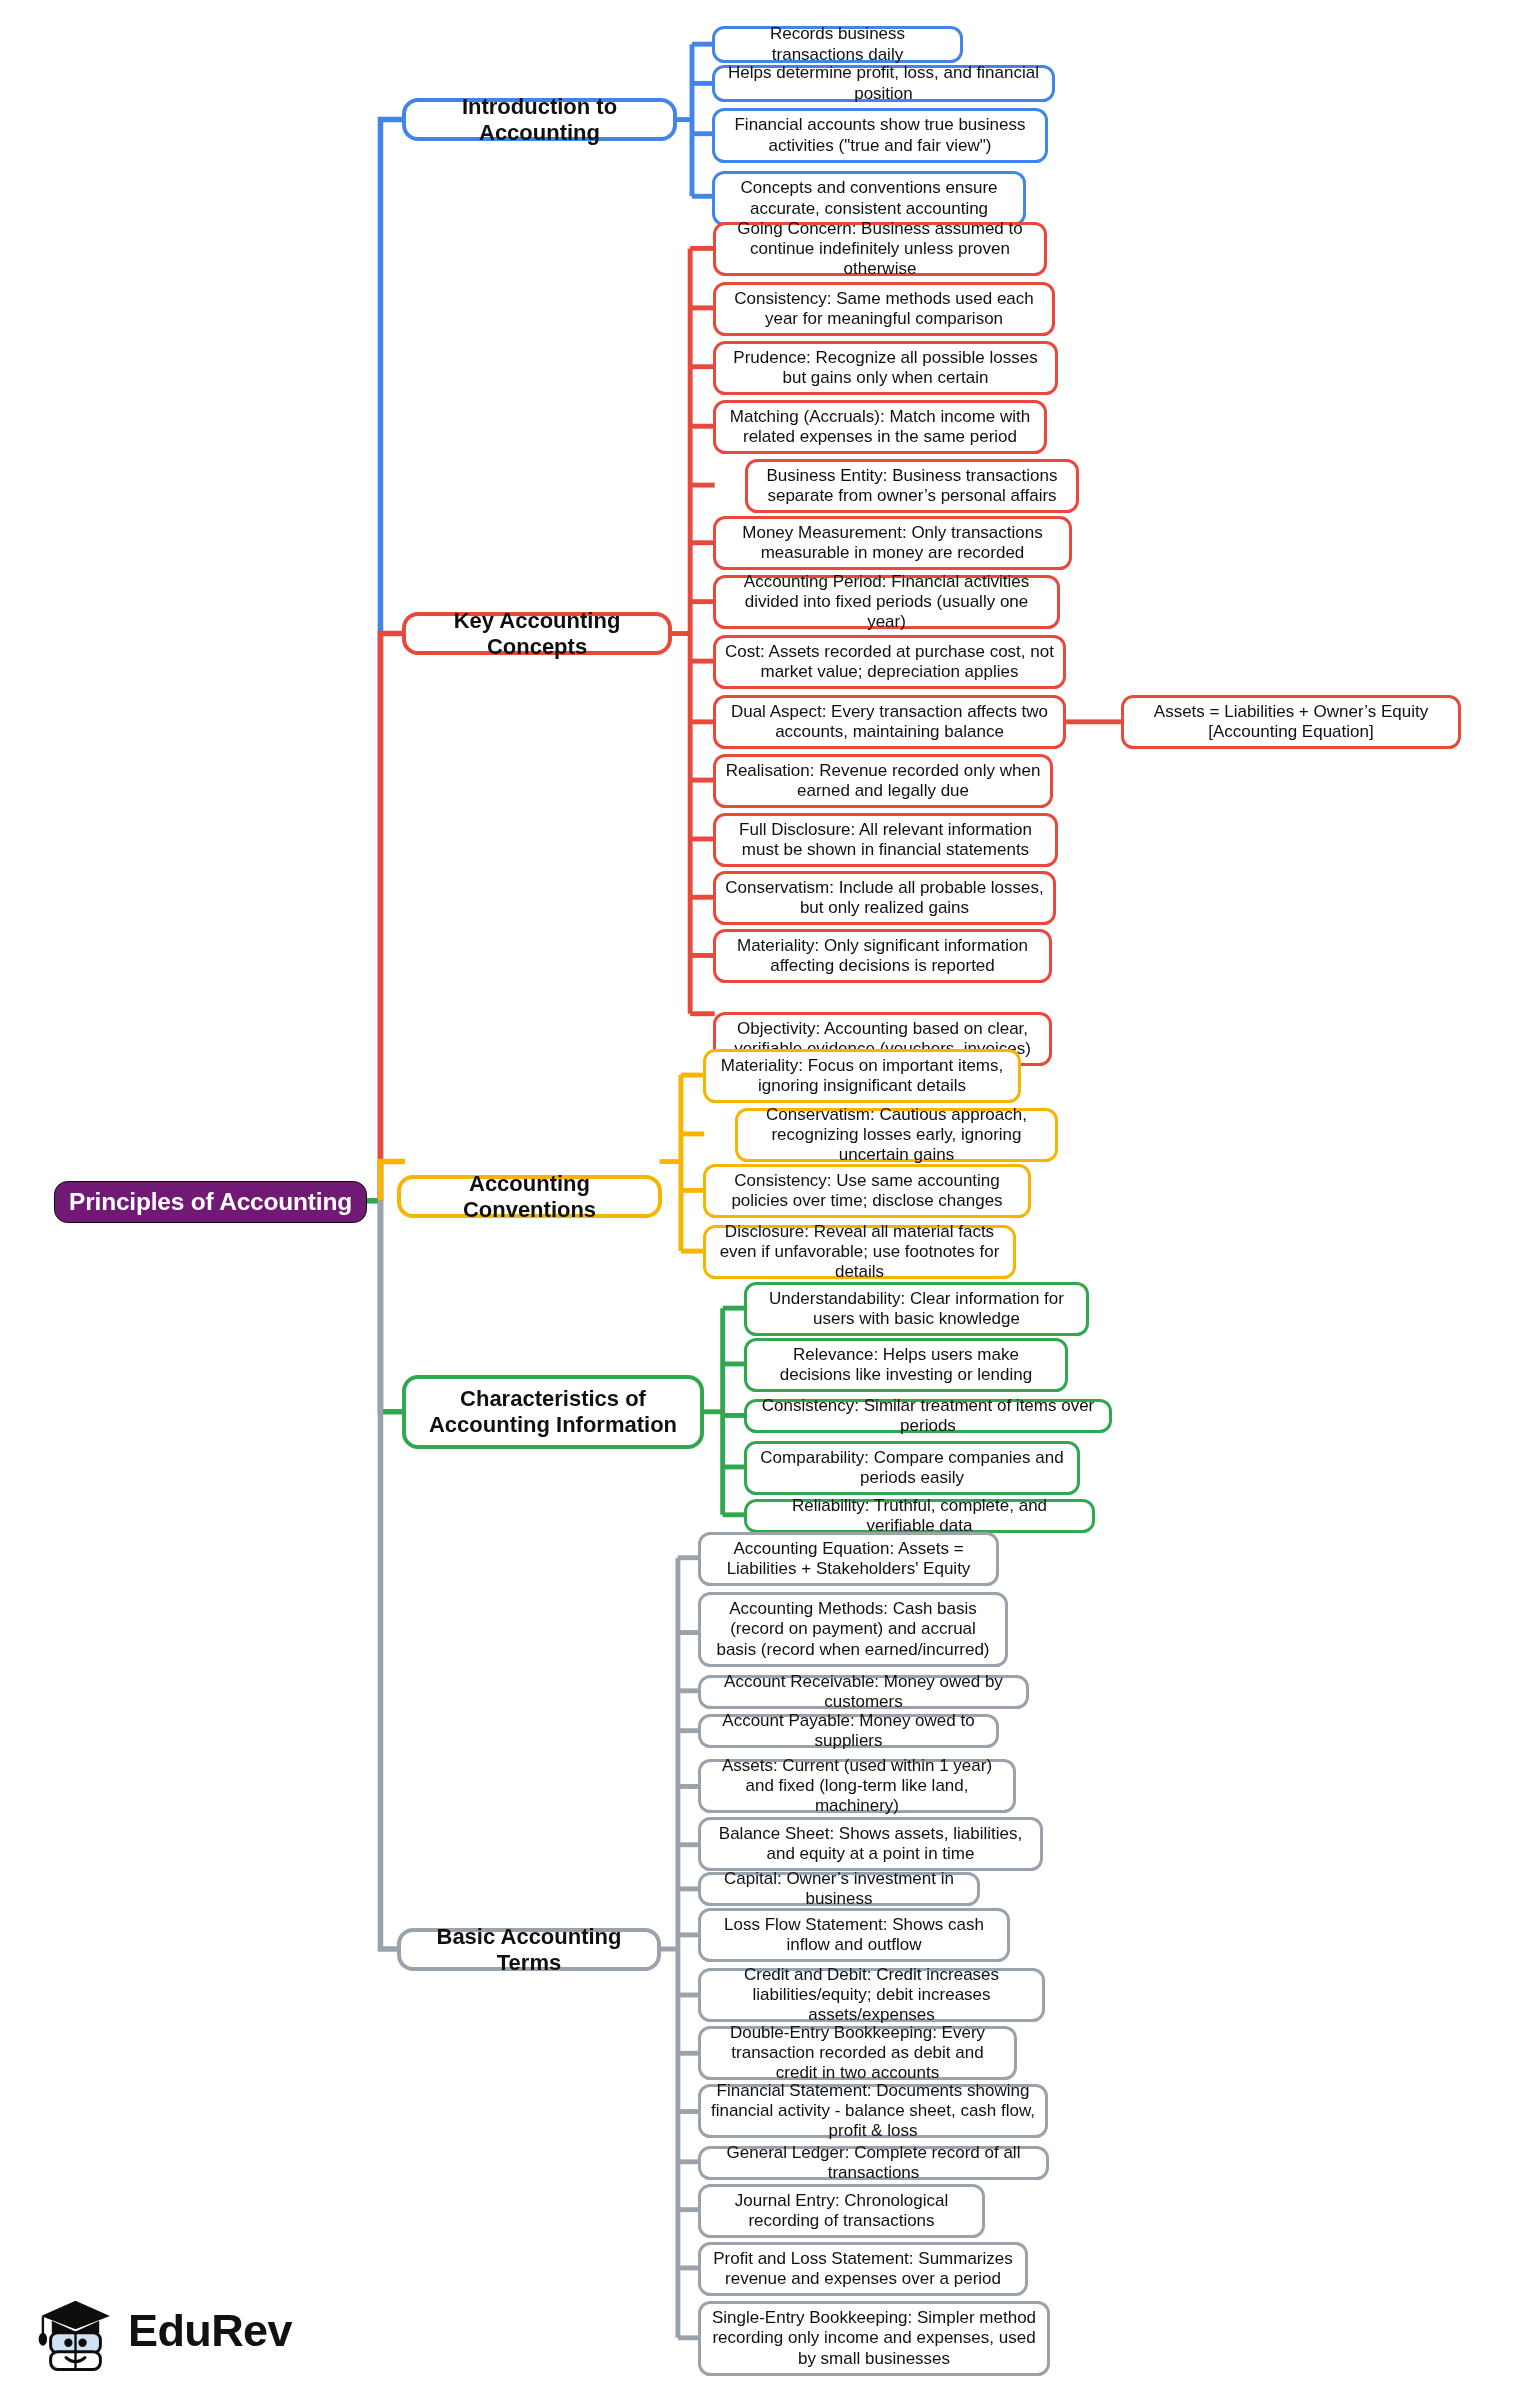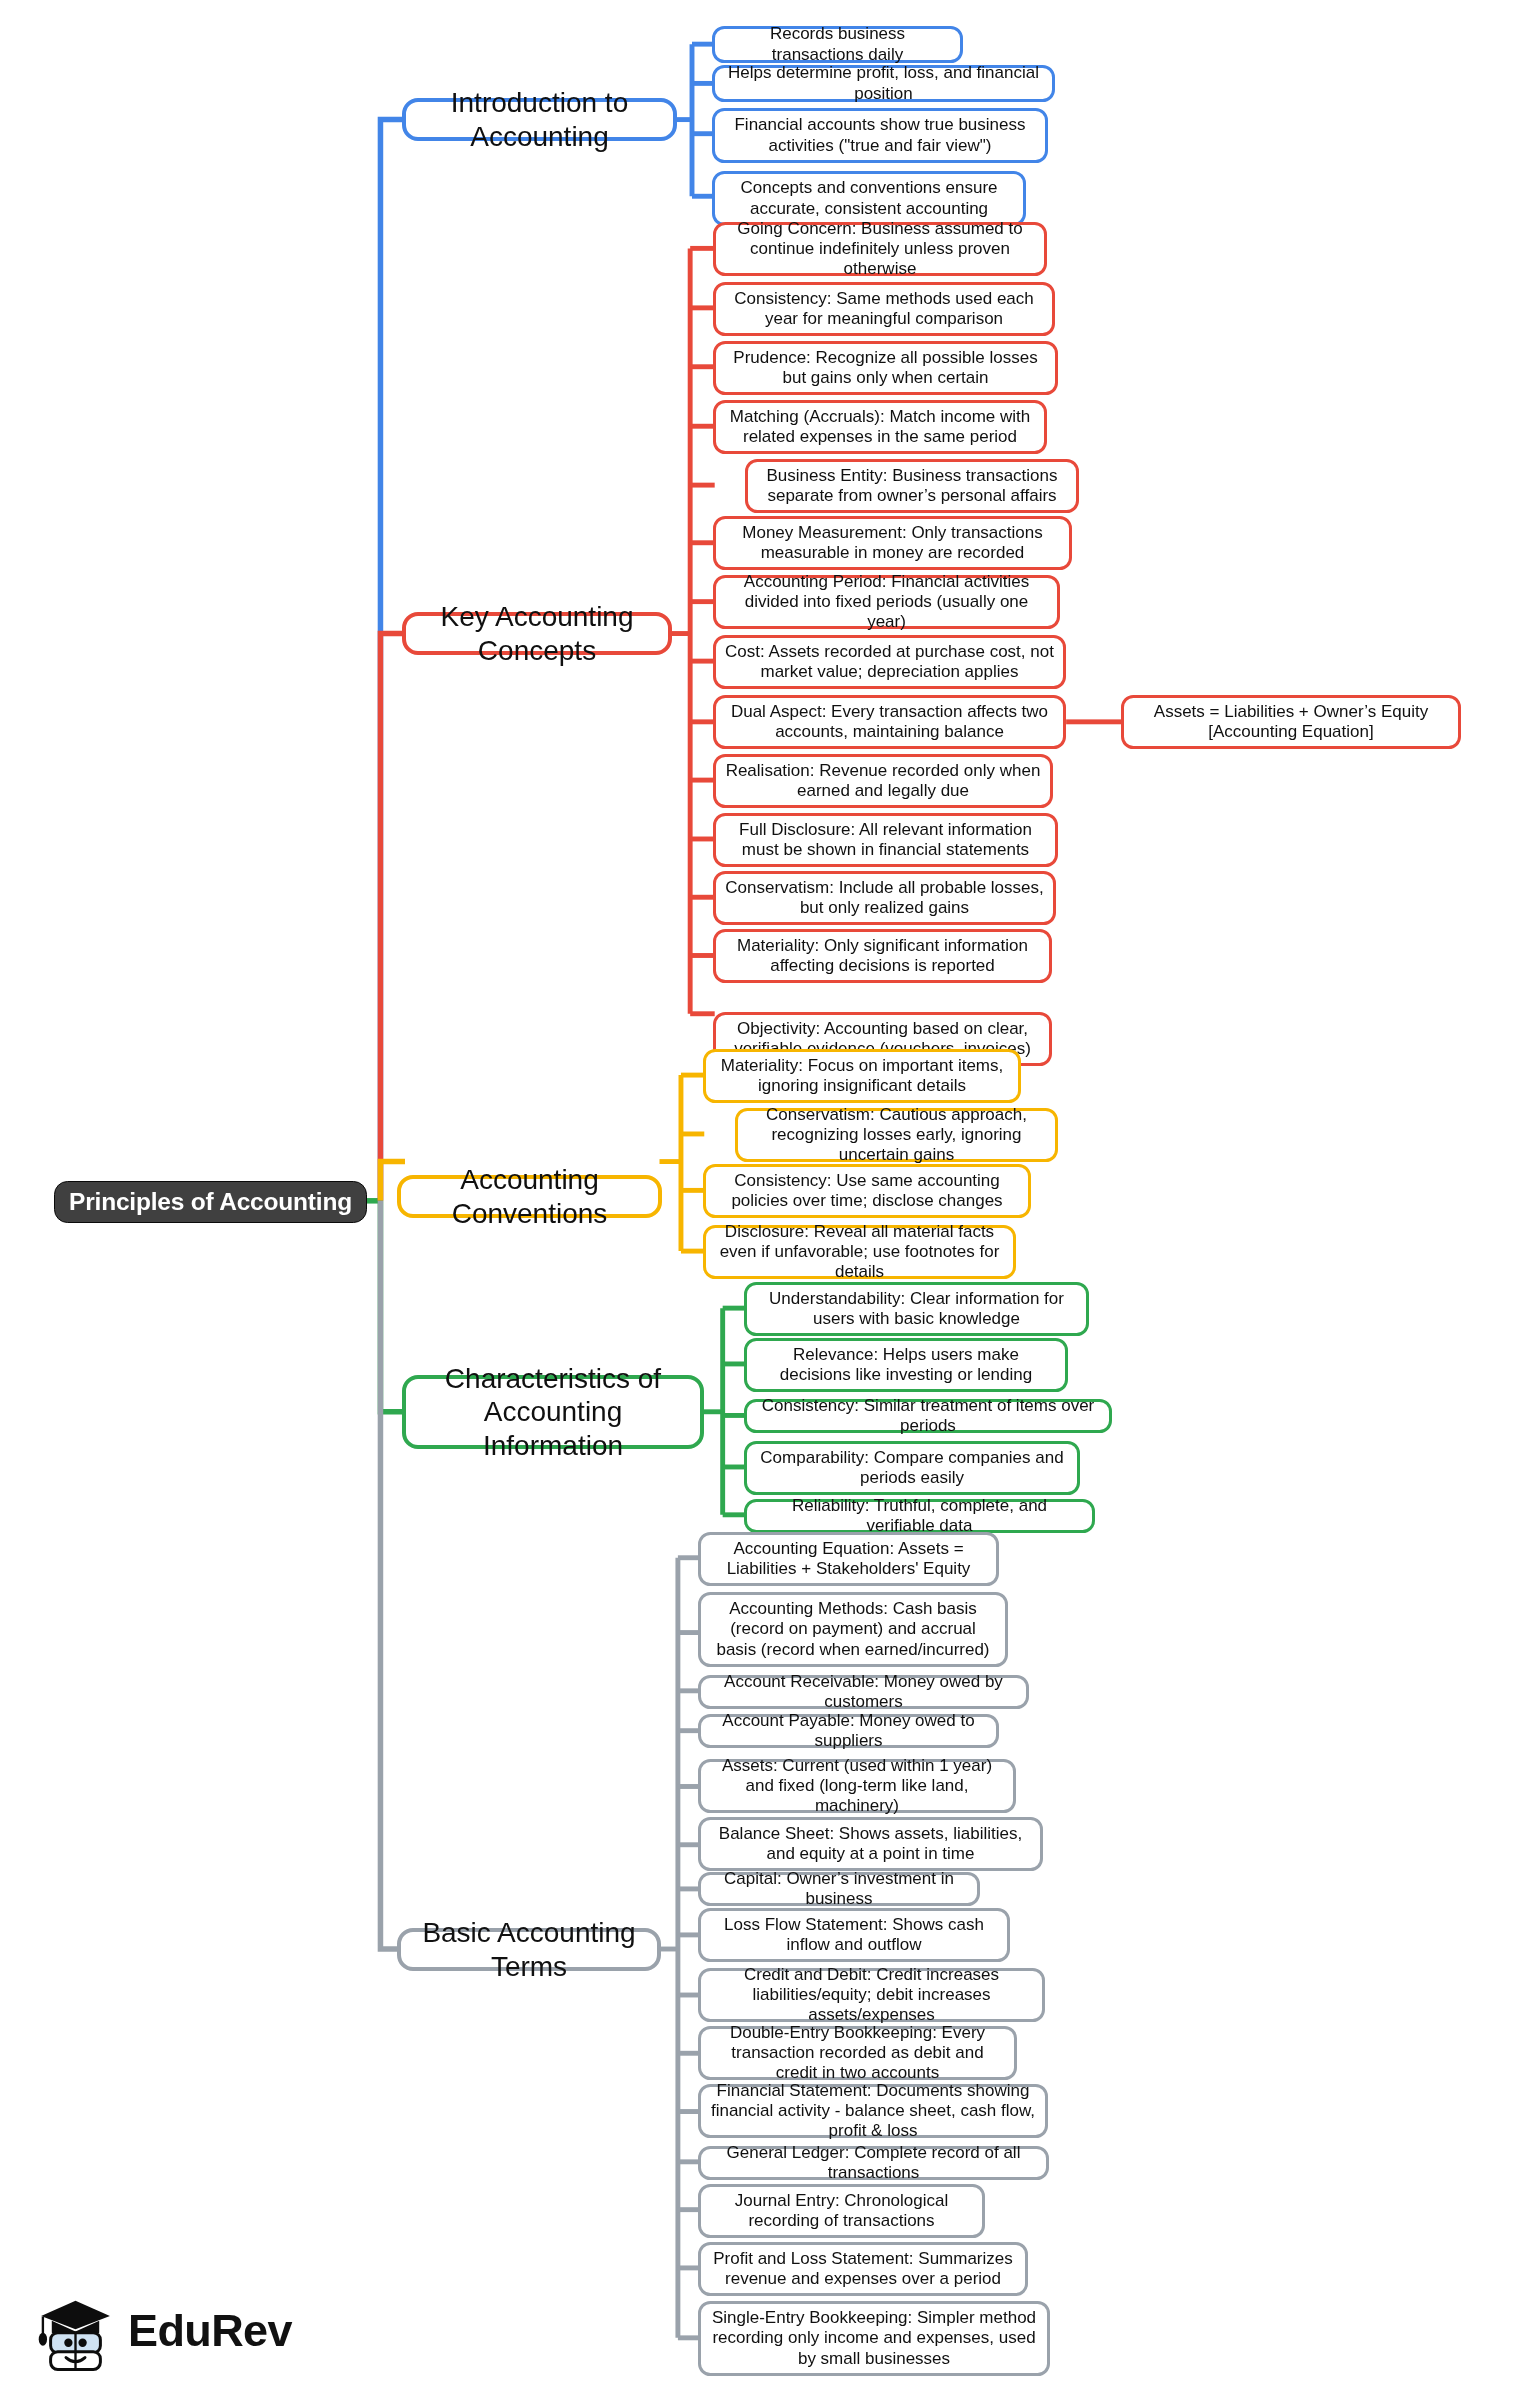--- a/index.html
+++ b/index.html
@@ -25,33 +25,34 @@
     text-align: center;
     background: #ffffff;
     border-style: solid;
     line-height: 1.18;
     color: #101010;
     padding: 2.5px 8.6px;
     white-space: pre-line;
   }
   
   .node.root {
-    background: #404040;
+    background: #701a75;
     border: 1.8px solid #0a0a0a;
     border-radius: 13.5px;
     color: #ffffff;
     font-weight: bold;
     font-size: 24.5px;
     letter-spacing: -0.2px;
   }
   
   .node.branch {
     border-width: 4.3px;
     border-radius: 16px;
-    font-size: 28px;
+    font-size: 22px;
+    font-weight: bold;
   }
   
   .node.leaf {
     border-width: 3.7px;
     border-radius: 12.3px;
     font-size: 17px;
   }
   .c-blue   { border-color: #4285e8; }
   .c-red    { border-color: #e8493a; }
   .c-yellow { border-color: #f7b500; }

